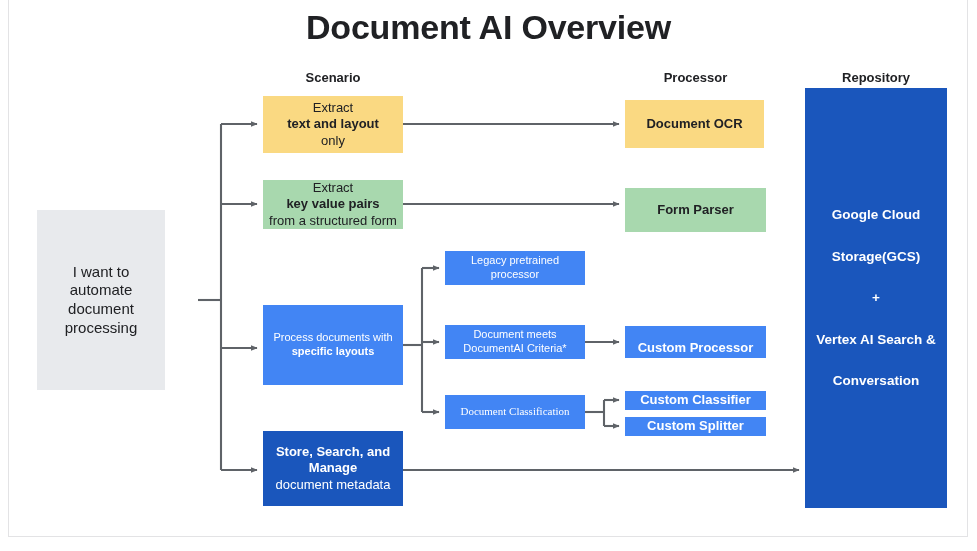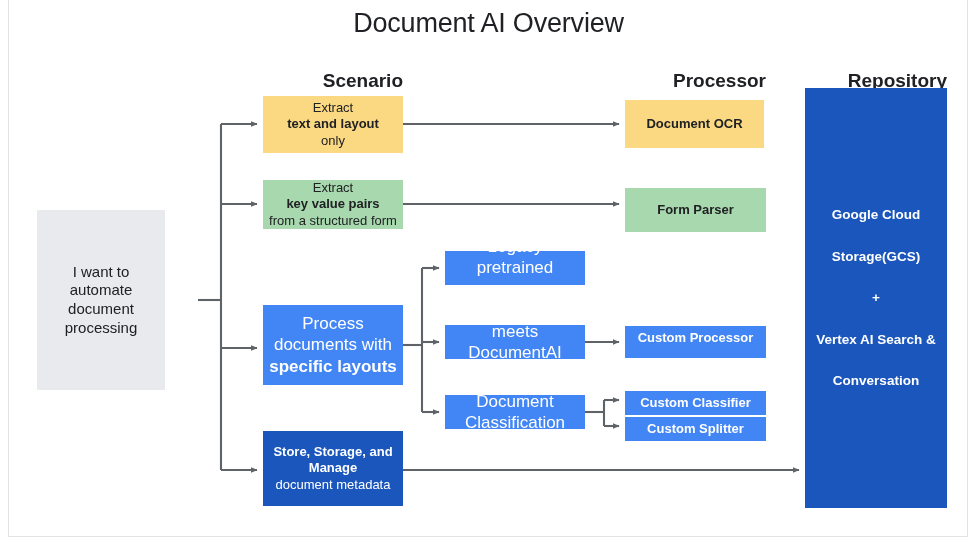--- a/index.html
+++ b/index.html
@@ -23,47 +23,47 @@
     border: 1px solid #e3e3e5;
     border-top: none;
     box-sizing: border-box;
     background: #ffffff;
   }
   .title {
     position: absolute;
     left: 0; top: 8px;
     width: 977px;
     text-align: center;
-    font-size: 27px;
-    font-weight: 400;
+    font-size: 34px;
+    font-weight: 700;
     color: #202124;
     letter-spacing: -0.2px;
   }
   .col-head {
     position: absolute;
-    font-size: 19px;
+    font-size: 13px;
     font-weight: 700;
     color: #202124;
-    text-align: right;
+    text-align: center;
   }
   .box {
     position: absolute;
     box-sizing: border-box;
     display: flex;
     align-items: center;
     justify-content: center;
     text-align: center;
     line-height: 1.25;
-    padding: 12px 6px;
+    padding: 2px 6px;
   }
   .box span { display: block; }
   .b-grey   { background: #e8eaed; color: #202124; font-size: 15px; font-weight: 400; }
   .b-yellow { background: #fad982; color: #202124; font-size: 13px; }
   .b-green  { background: #a8d8ae; color: #202124; font-size: 13px; }
-  .b-blue   { background: #4285f4; color: #ffffff; font-size: 17px; }
+  .b-blue   { background: #4285f4; color: #ffffff; font-size: 11px; }
   .b-blue-b { background: #4285f4; color: #ffffff; font-size: 13px; font-weight: 700; }
   .b-dblue  { background: #1a56bc; color: #ffffff; font-size: 13px; font-weight: 700; }
   .b-repo   { background: #1a56bc; color: #ffffff; font-size: 13.5px; font-weight: 700; line-height: 1.45; gap: 22px; }
   b { font-weight: 700; }
 
   svg.wires {
     position: absolute;
     left: 0; top: 0;
     width: 977px; height: 551px;
     pointer-events: none;
@@ -137,33 +137,33 @@
   </div>
 
   <div class="box b-blue" style="left:263px; top:305px; width:140px; height:80px;">
     <span>
       <span>Process documents with </span><b>specific layouts</b>
     </span>
   </div>
 
   <div class="box b-dblue" style="left:263px; top:431px; width:140px; height:75px; font-weight:400;">
     <span>
-      <b>Store, Storage, and Manage</b><span> document metadata</span>
+      <b>Store, Search, and Manage</b><span> document metadata</span>
     </span>
   </div>
 
   <div class="box b-blue" style="left:445px; top:251px; width:140px; height:34px;">
     <span>Legacy pretrained processor</span>
   </div>
 
   <div class="box b-blue" style="left:445px; top:325px; width:140px; height:34px;">
     <span>Document meets DocumentAI Criteria*</span>
   </div>
 
-  <div class="box b-blue" style="left:445px; top:395px; width:140px; height:34px;">
+  <div class="box b-blue" style="left:445px; top:395px; width:140px; height:34px;font-family:Liberation Serif, serif;">
     <span>Document Classification</span>
   </div>
 
   <div class="box b-yellow" style="left:625px; top:100px; width:139px; height:48px; font-weight:700;">
     <span>Document OCR</span>
   </div>
 
   <div class="box b-green" style="left:625px; top:188px; width:141px; height:44px; font-weight:700;">
     <span>Form Parser</span>
   </div>

